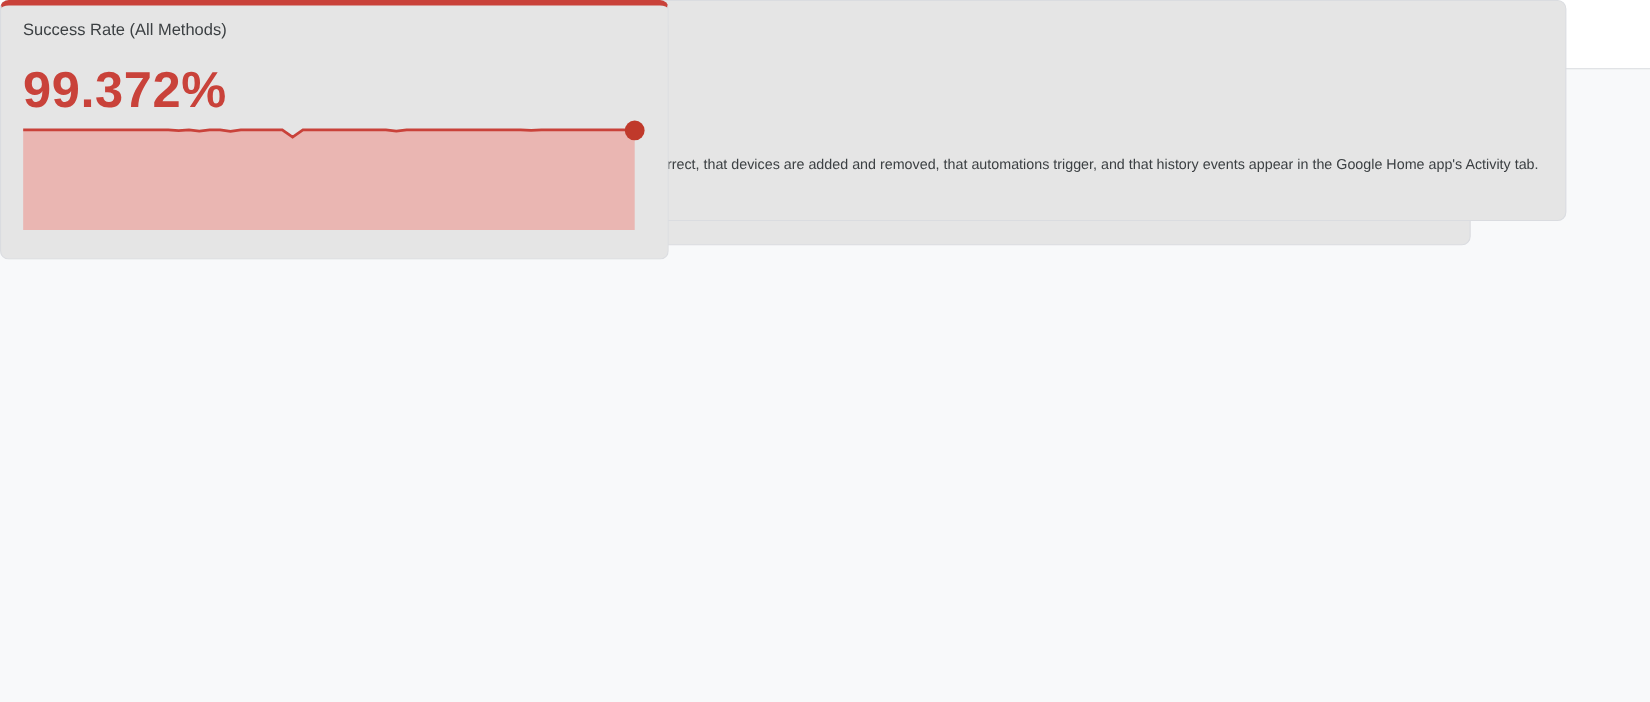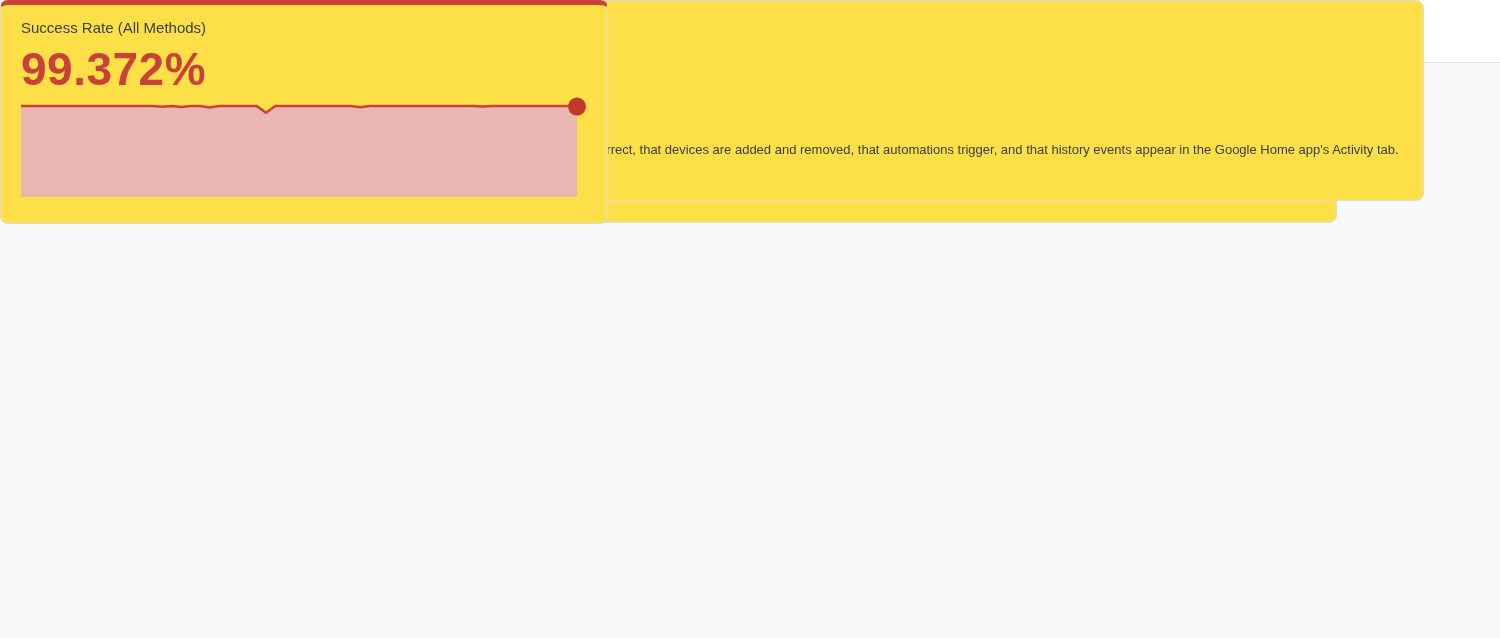--- a/index.html
+++ b/index.html
@@ -12,37 +12,37 @@
   .header {
     position:absolute; left:0; top:0; width:1500px; height:63px;
     background:#fff; border-bottom:1px solid #dadce0; padding:6px 10px 0 9px;
   }
   .title-row { display:flex; align-items:center; gap:12px; }
   .page-title { font-size:20px; font-weight:400; color:#202124; letter-spacing:0.2px; }
   .link-btn { display:inline-flex; align-items:center; cursor:pointer; margin-top:2px; }
   .subtitle { font-size:13px; color:#3c4043; margin-top:6px; }
   
   .card {
-    position:absolute; background:#fde047; border:1px solid #dadce0; border-radius:8px;
+    position:absolute; background:#e5e5e5; border:1px solid #dadce0; border-radius:8px;
   }
   .text-card { padding:18px 24px 0 24px; }
   .text-card h2 { font-size:22px; font-weight:400; color:#202124; margin-bottom:16px; letter-spacing:0.2px; }
   .body { font-size:13px; color:#3c4043; line-height:1.45; }
   .intro { margin-bottom:22px; }
   .targets { margin-bottom:20px; }
   .text-card ul { margin:0 0 22px 0; padding-left:22px; }
   .text-card li { font-size:13px; color:#3c4043; line-height:1.45; margin-bottom:3px; }
   .text-card li b { font-weight:700; color:#202124; }
   
   .metric-card { display:flex; flex-direction:column; padding:12px 20px 26px 20px; }
   .metric-label { font-size:15px; color:#3c4043; }
   .metric-value { font-size:31px; font-weight:700; margin-top:4px; letter-spacing:0.5px; }
   .metric-value.green { color:#388e3c; }
   .metric-value.red { color:#c9423a; }
-  .metric-value.big { font-size:46px; margin-top:6px; }
+  .metric-value.big { font-size:46px; margin-top:18px; }
   .spark { margin-top:auto; display:block; }
   
   .pos-g2p  { left:8;    top:85;  width:862; height:305; }
   .pos-qsr  { left:878;  top:85;  width:301; height:153; }
   .pos-esr  { left:1188; top:85;  width:304; height:153; }
   .pos-qlat { left:878;  top:245; width:301; height:145; padding-bottom:17px; }
   .pos-elat { left:1188; top:245; width:304; height:145; padding-bottom:17px; }
   .pos-sh   { left:8;    top:410; width:862; height:220; }
   .pos-all  { left:878;  top:400; width:614; height:232; border-top:5px solid #c9423a; padding-top:14px; }
 </style>

